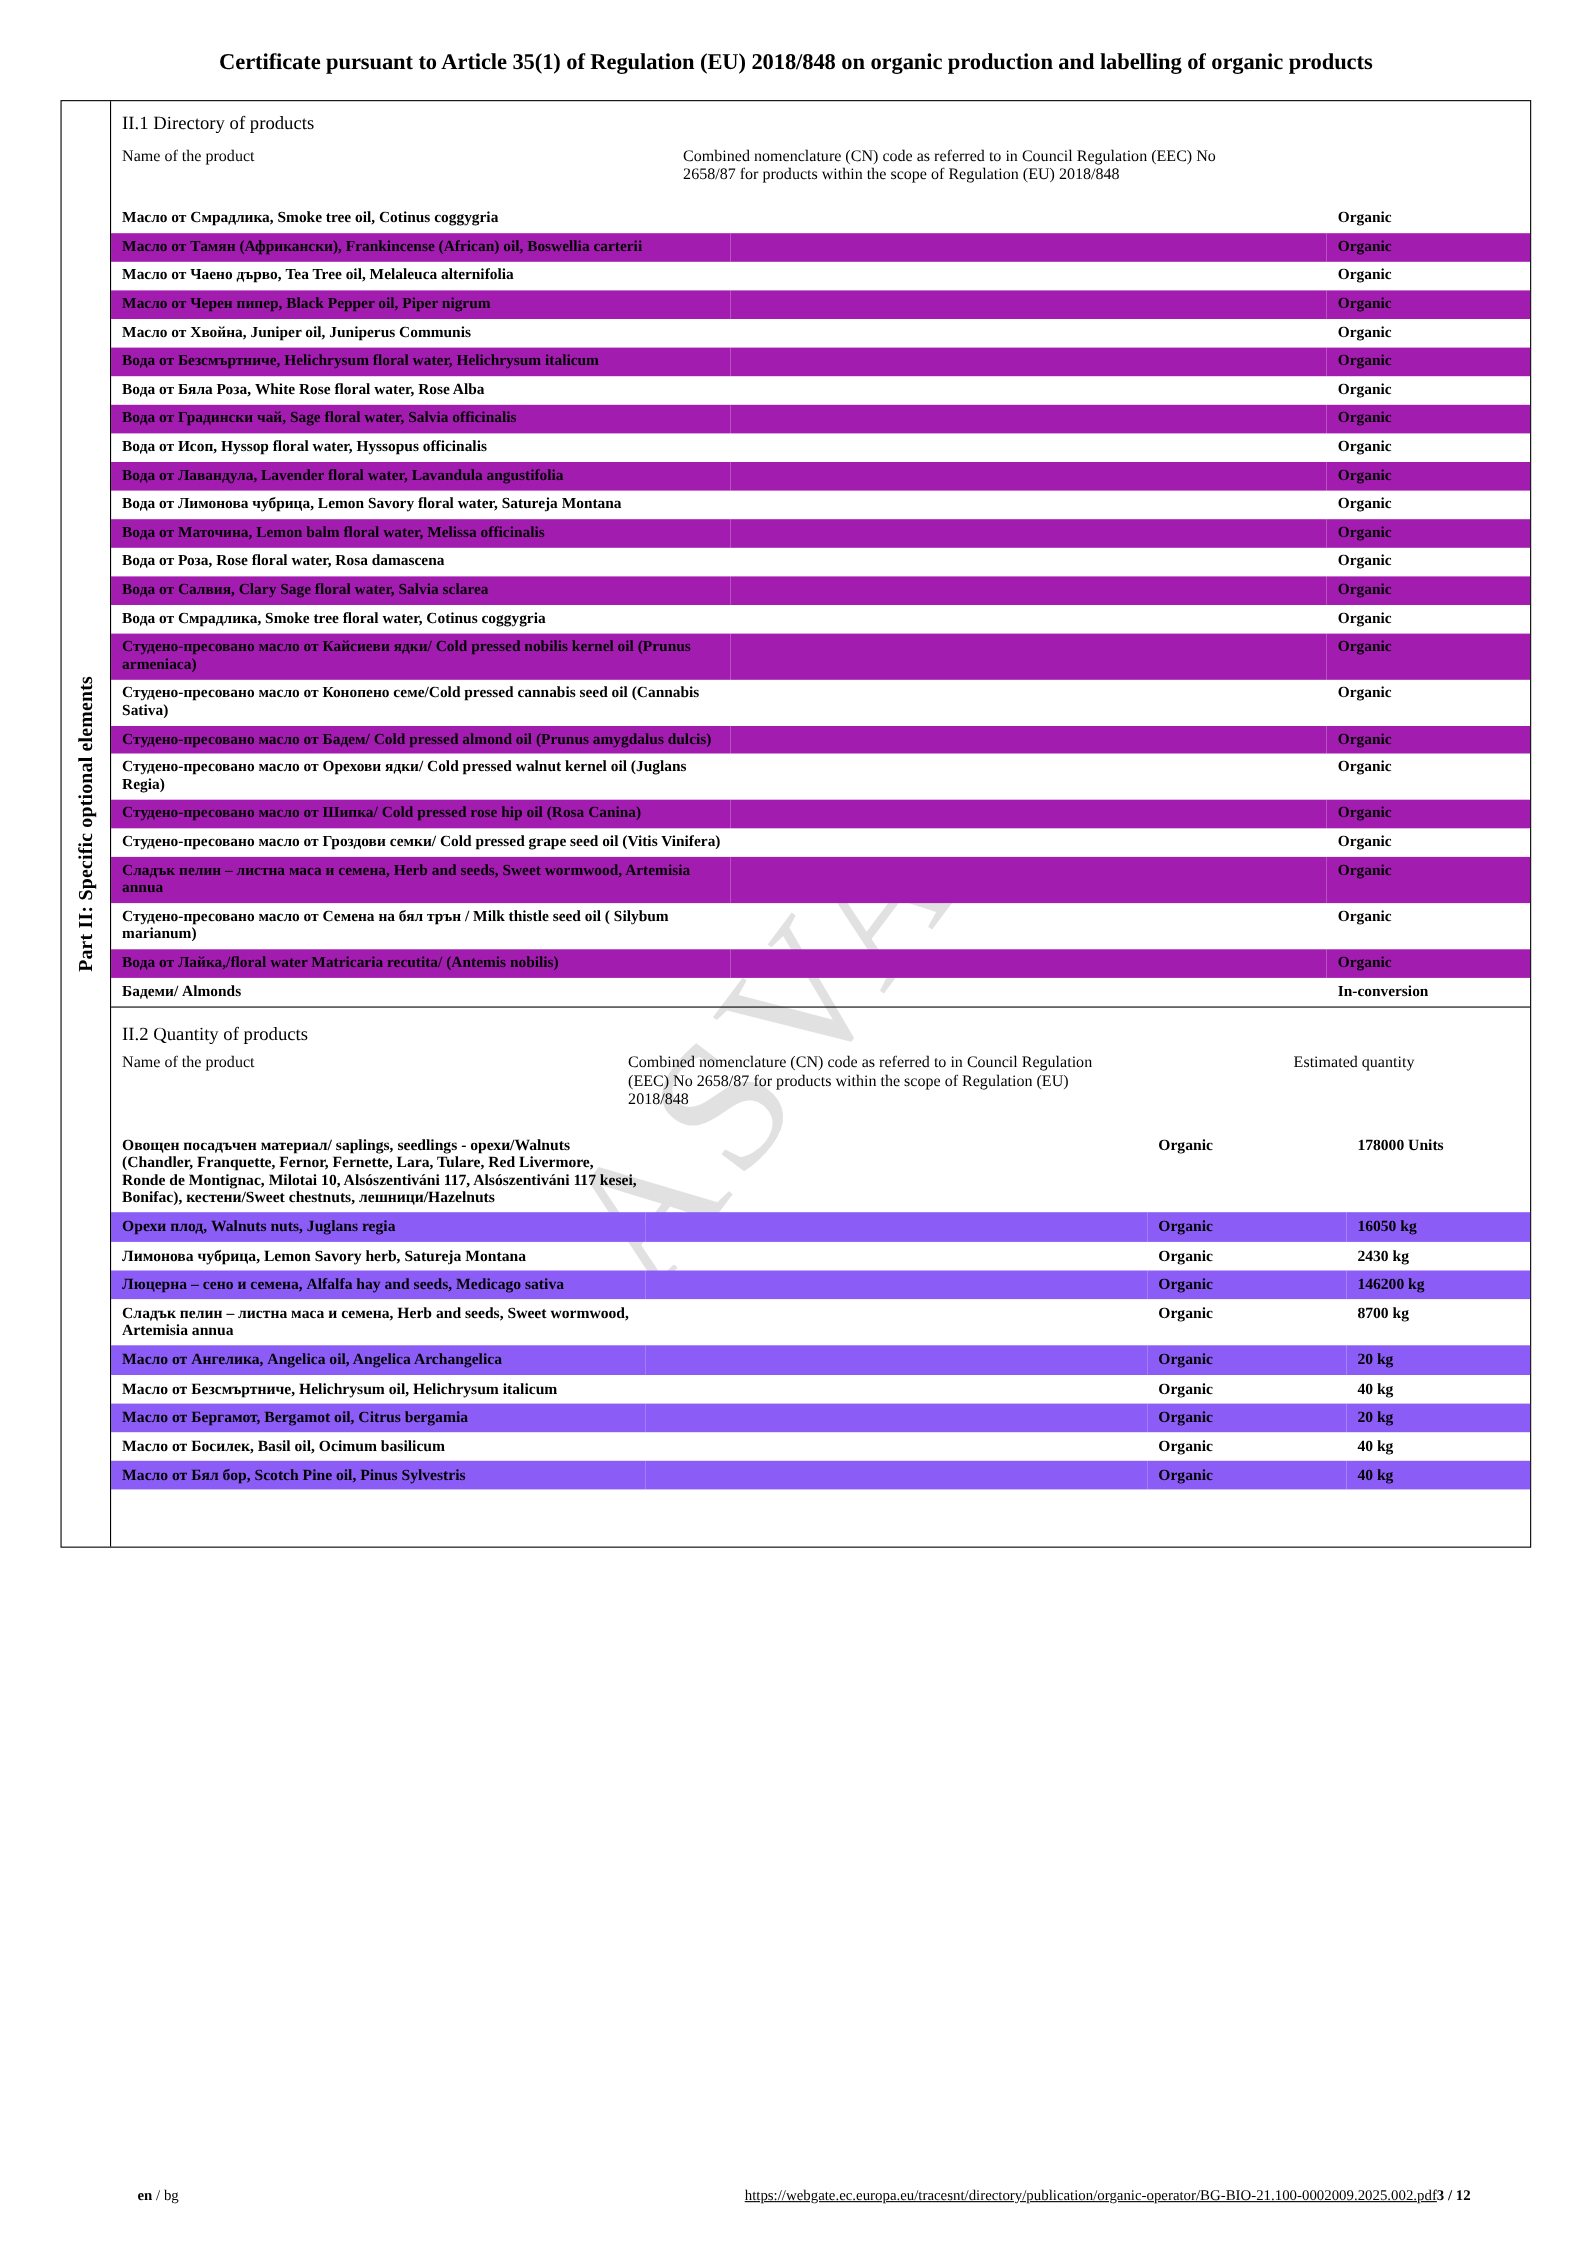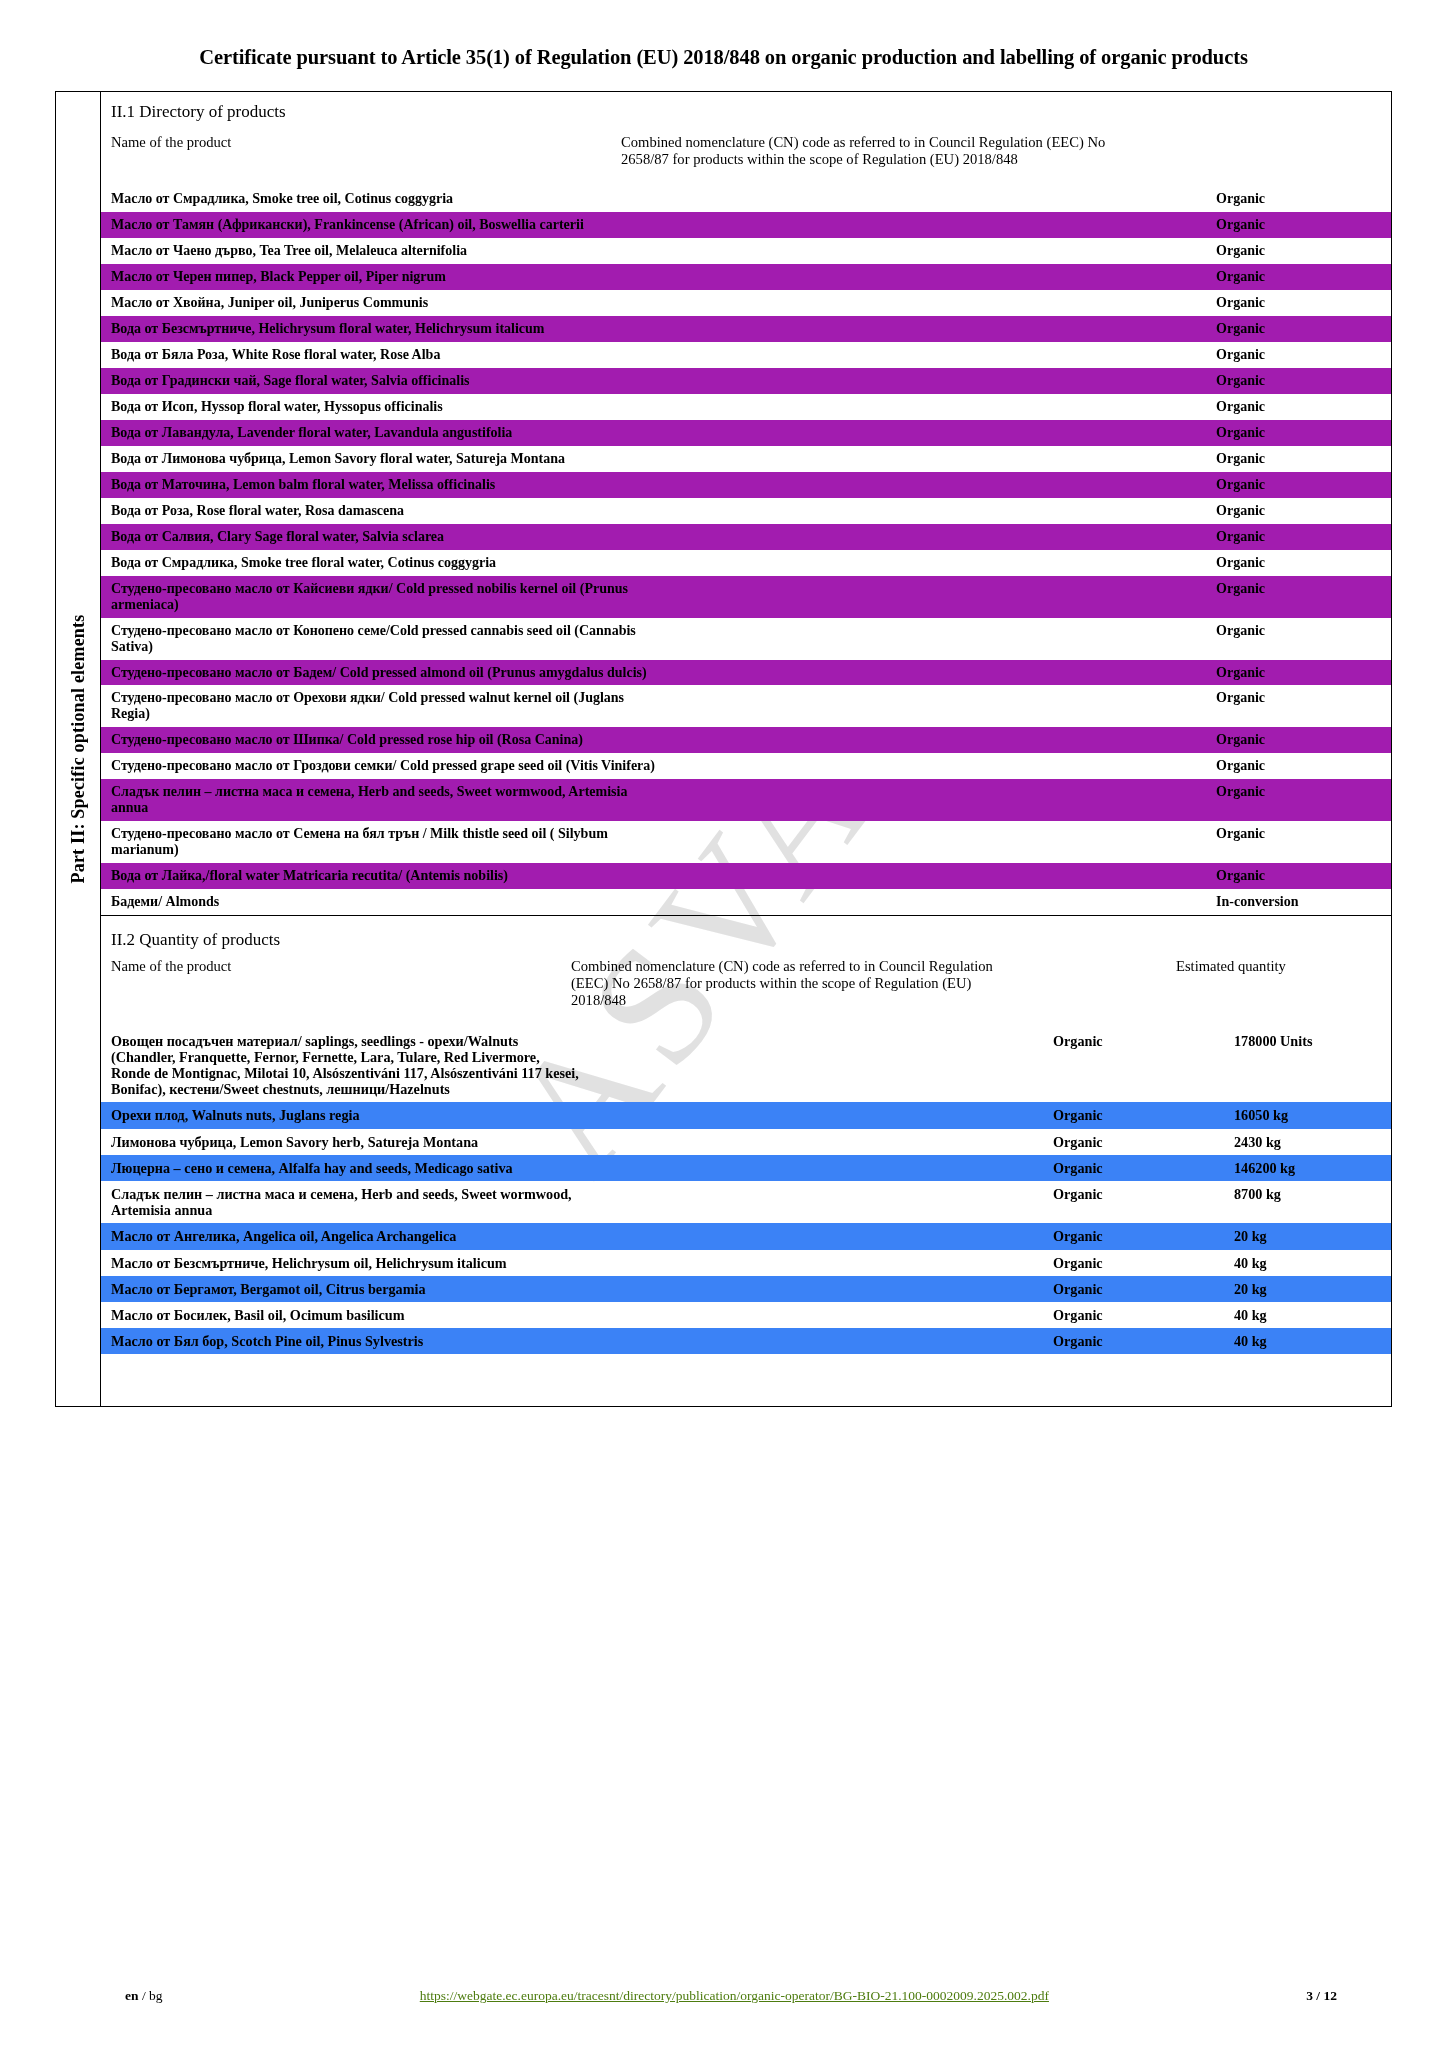--- a/index.html
+++ b/index.html
@@ -123,21 +123,21 @@
 
   
   .col-head2 { display:flex; font-size: 14.6px; padding: 12px 0 18px 0;}
   .col-head2 .c1 { width: 470px; padding-left: 10px; box-sizing: border-box;}
   .col-head2 .c2 { width: 440px; line-height: 1.18;}
   .col-head2 .c3 { width: 165px;}
   .col-head2 .c4 { flex: 1; line-height:1.18;}
 
   table.qtytab { width:100%; border-collapse: collapse; font-size: 14.2px; font-weight: bold;}
   table.qtytab td { padding: 5px 6px 5px 10px; vertical-align: top; line-height: 1.14;}
-  table.qtytab tr.alt td { background: #3b82f6; }
+  table.qtytab tr.alt td { background: #8b5cf6; }
   td.qname { width: 470px; }
   td.qcn { width: 440px; }
   td.qstat { width: 165px; }
   td.qval { width: auto; }
 
   .spacer-bottom { height: 52px; }
 
   .footer {
     position: absolute;
     left: 0;
@@ -145,22 +145,22 @@
     bottom: 44px;
     padding: 0 110px 0 125px;
     display: flex;
     align-items: center;
     font-size: 13.5px;
   }
   .footer .lang { font-weight: bold; }
   .footer .lang .sub { font-weight: normal; }
   .footer .url {
     flex: 1;
-    text-align: center;
-    color: #4d7c0f;
+    text-align: right;
+    color: #000000;
     font-size: 13.5px;
     text-decoration: underline;
     word-break: break-all;
   }
   .footer .pageno { font-weight: bold; }
 </style>
 </head>
 <body>
 
 <div class="page">

